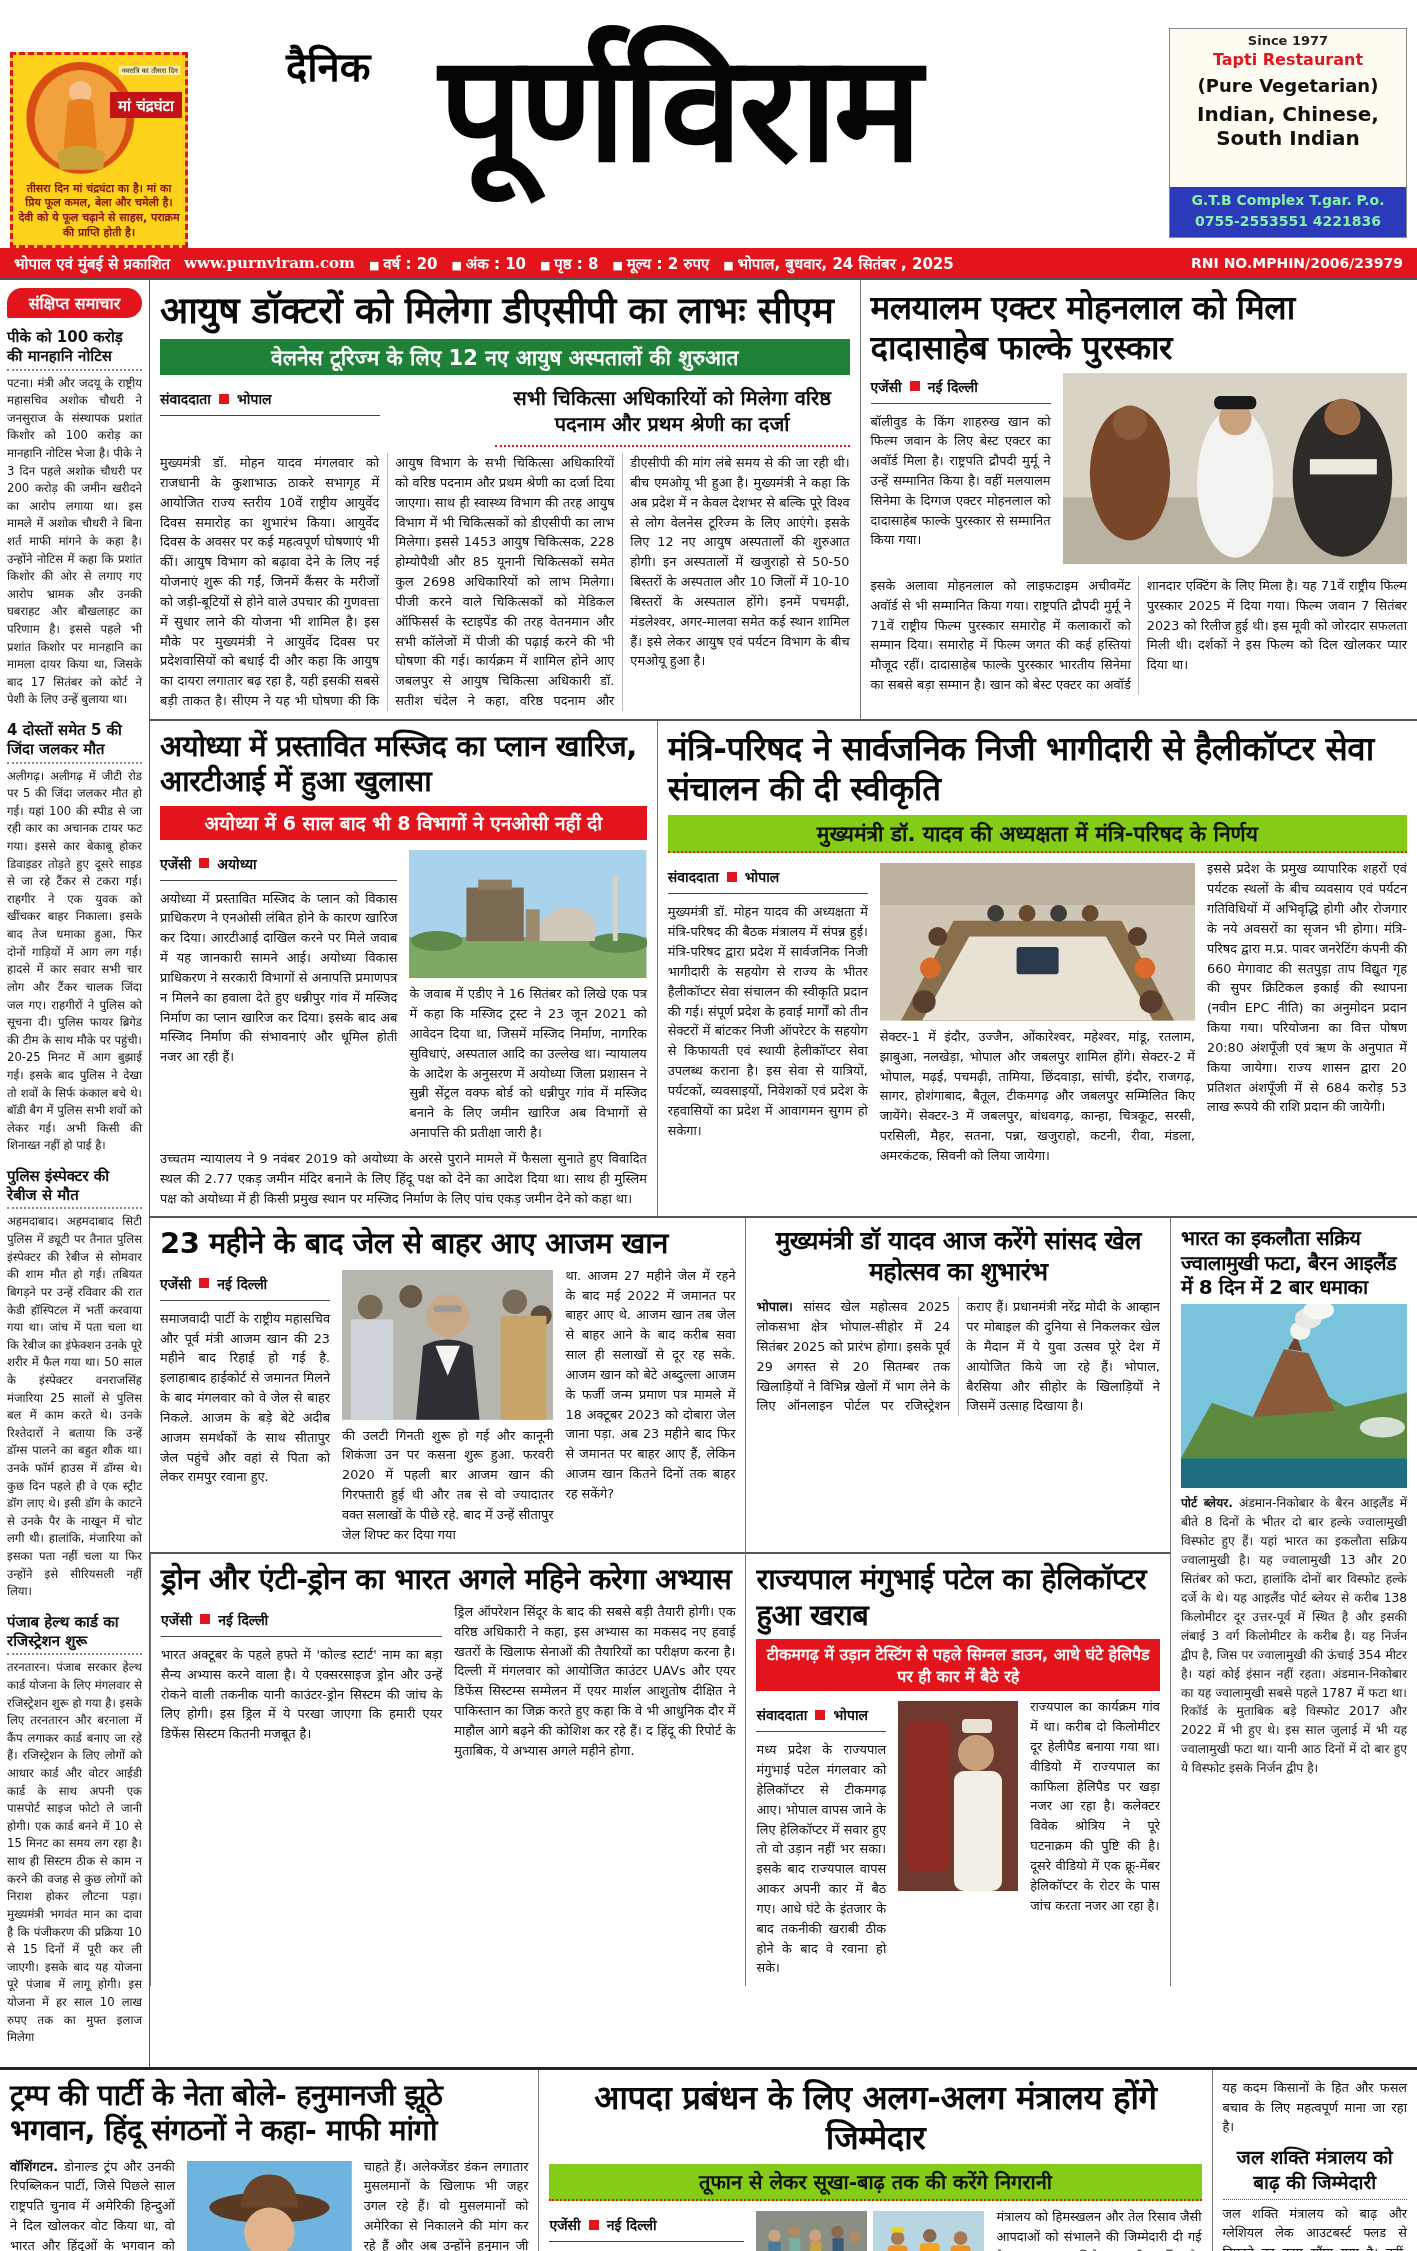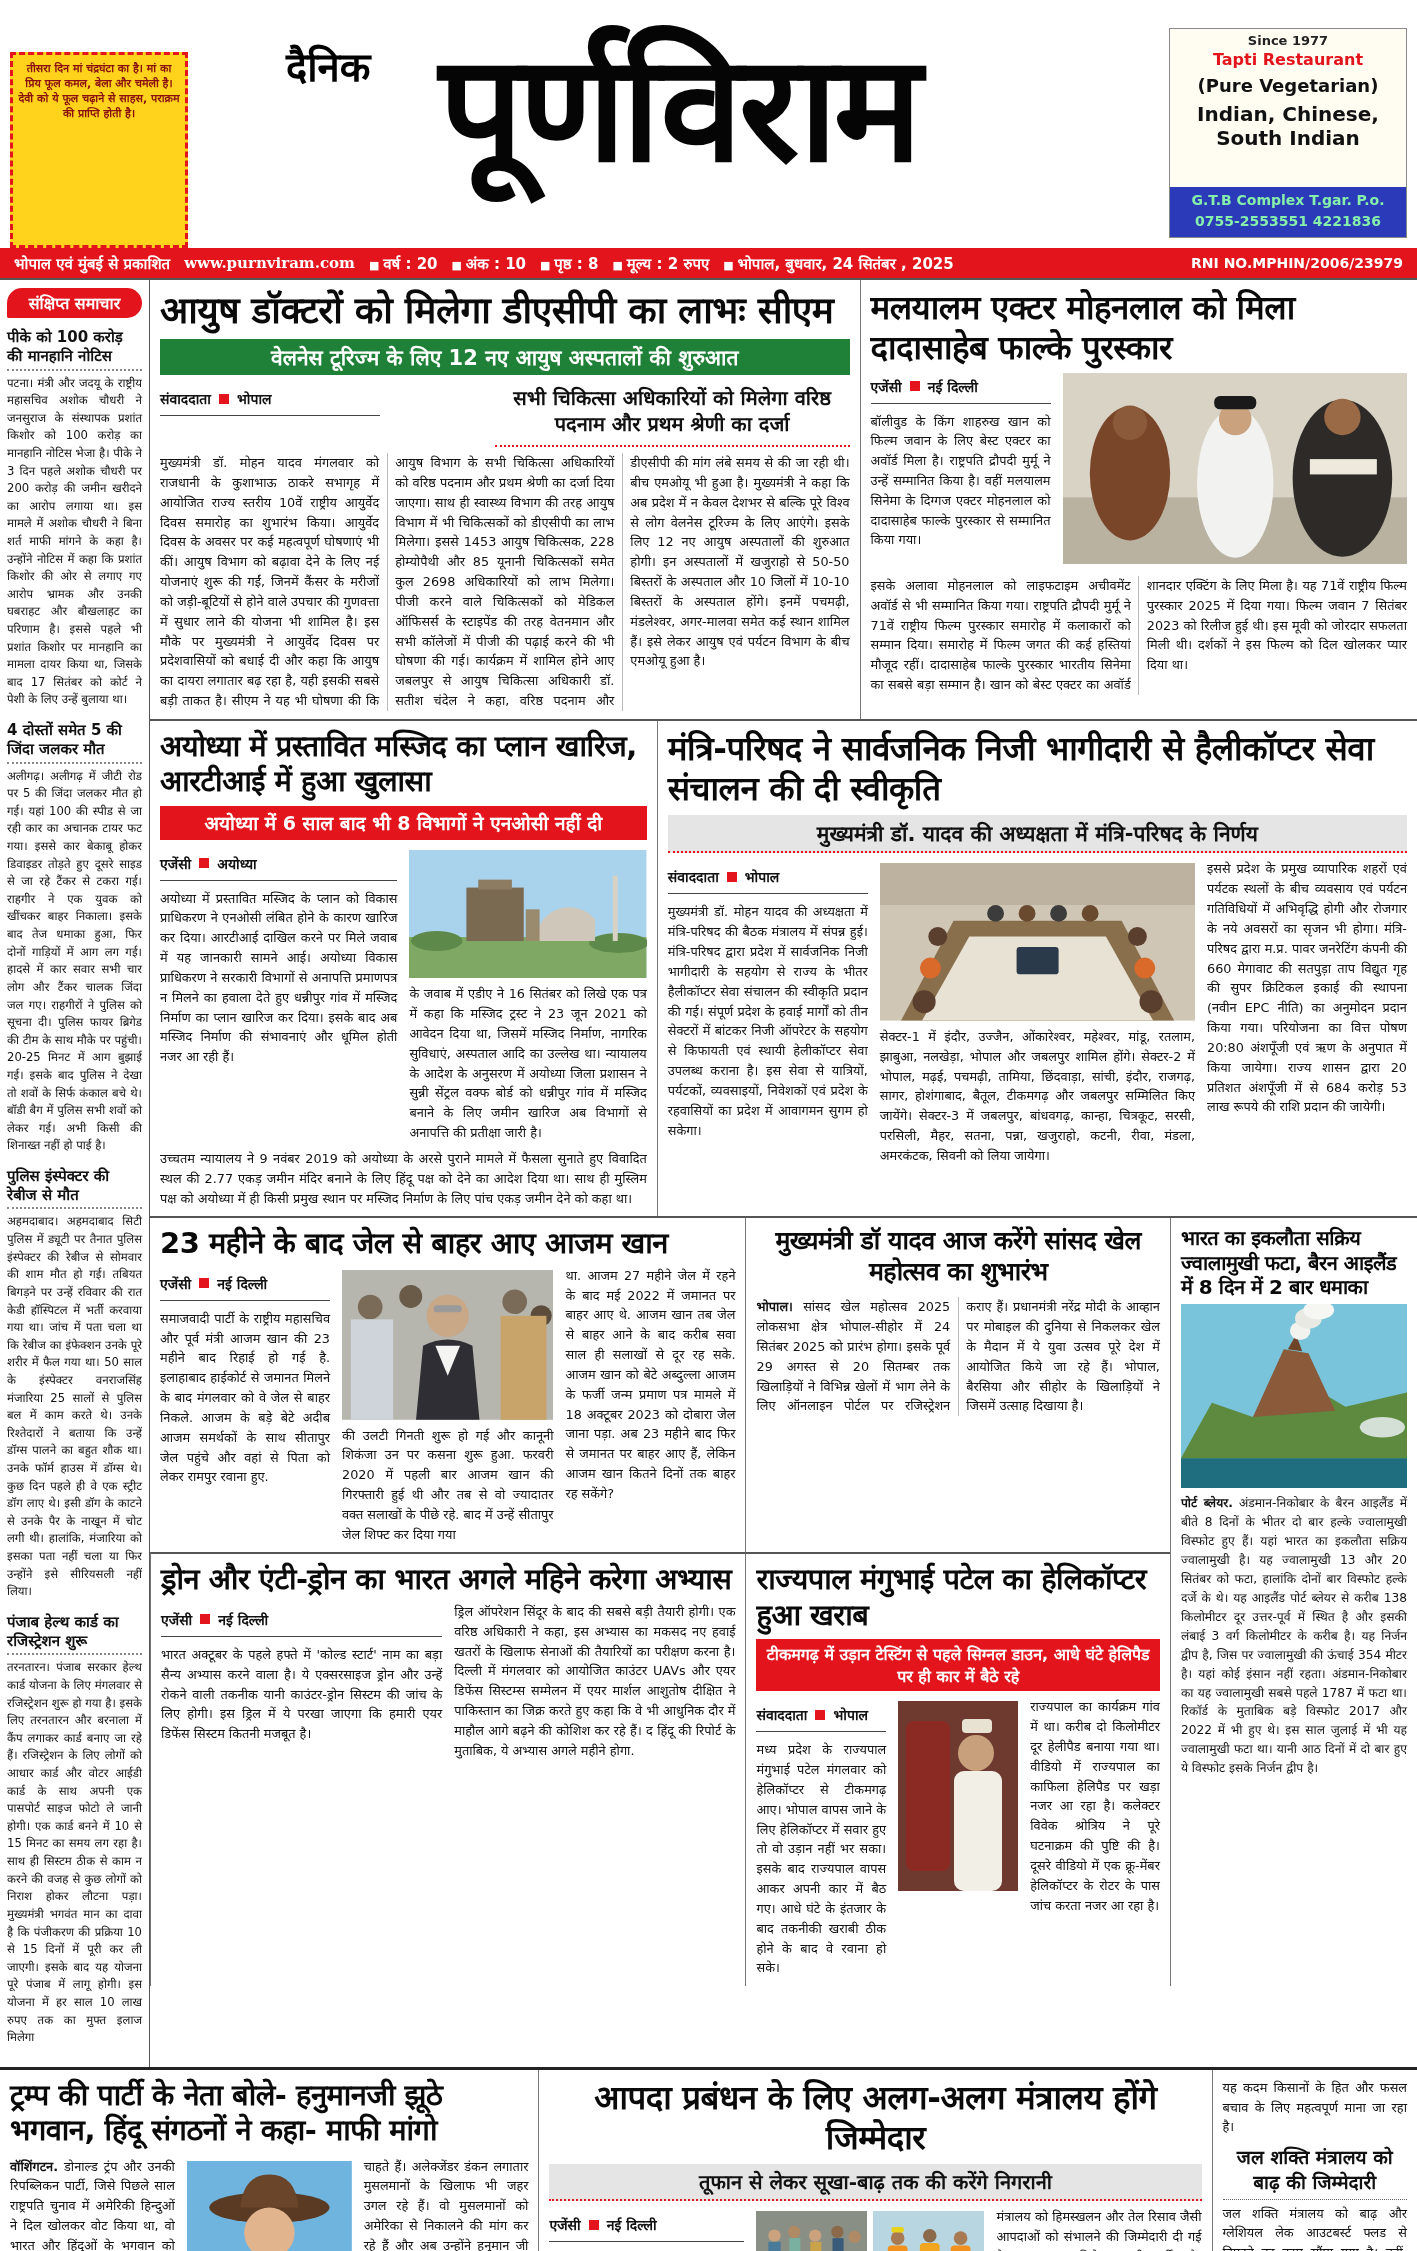--- a/index.html
+++ b/index.html
@@ -56,21 +56,21 @@
   
   .h1 { font-weight:800; color:#0a0a0a; line-height:1.22; letter-spacing:-0.5px; }
   .h-38 { font-size:37px; }
   .h-34 { font-size:33px; }
   .h-30 { font-size:29px; }
   .h-26 { font-size:25px; text-align:center; }
   .h-21 { font-size:20px; text-align:left; }
   .band { color:#fff; font-weight:800; text-align:center; padding:4px 6px; margin:6px 0; }
   .band.green { background:#1f8038; font-size:21px; }
   .band.red { background:#e3141c; font-size:19px; }
-  .band.gray { background:#e5e5e5; color:#111; font-size:21px; border-bottom:2px dotted #e3141c; }
+  .band.gray { background:#84cc16; color:#111; font-size:21px; border-bottom:2px dotted #e3141c; }
   .subhead { font-size:20px; font-weight:800; text-align:center; line-height:1.3; border-bottom:2px dotted #e3141c; padding:4px 0 8px; margin-bottom:6px; }
   .byline { display:flex; align-items:center; gap:8px; font-weight:700; font-size:14px; border-bottom:1.5px solid #444; padding:2px 0 7px; margin:6px 0 8px; width:220px; }
   .byline .sq { width:10px; height:10px; background:#e3141c; display:inline-block; }
 
   .body { font-size:12.8px; line-height:1.55; text-align:justify; }
   .cols-2 { columns:2; column-gap:16px; column-rule:1px solid #bbb; }
   .cols-3 { columns:3; column-gap:16px; column-rule:1px solid #bbb; }
   .lead { font-weight:800; }
 
   .photo { width:100%; display:block; margin:4px 0 6px; }
@@ -88,20 +88,32 @@
 
   .trump-grid { display:grid; grid-template-columns:1fr 1fr 1fr; gap:12px; }
 </style>
 </head>
 <body>
 
 <div class="page">
 
   <header class="masthead">
     <div class="devi-box">
+      <div class="devi-art">
+        <svg viewBox="0 0 160 120" preserveAspectRatio="none">
+          <rect width="160" height="120" fill="#ffd21c"></rect>
+          <ellipse cx="62" cy="60" rx="52" ry="56" fill="#d94e12"></ellipse>
+          <ellipse cx="62" cy="62" rx="44" ry="50" fill="#f2a23c"></ellipse>
+          <circle cx="62" cy="34" r="11" fill="#f6c08a"></circle>
+          <path d="M50 44 Q62 38 74 44 L78 90 Q62 100 46 90 Z" fill="#e8801e"></path>
+          <path d="M40 95 Q62 80 86 96 L84 112 L42 112 Z" fill="#caa23c"></path>
+        </svg>
+        <div class="devi-topline">नवरात्रि का तीसरा दिन</div>
+        <div class="devi-name">मां चंद्रघंटा</div>
+      </div>
       <div class="devi-caption">तीसरा दिन मां चंद्रघंटा का है। मां का प्रिय फूल कमल, बेला और चमेली है। देवी को ये फूल चढ़ाने से साहस, पराक्रम की प्राप्ति होती है।</div>
     </div>
 
     <div class="nameplate">
       <div class="np-daily">दैनिक</div>
       <div class="np-title">पूर्णविराम</div>
     </div>
 
     <div class="ad-box">
       <div class="ad-since">Since 1977</div>

